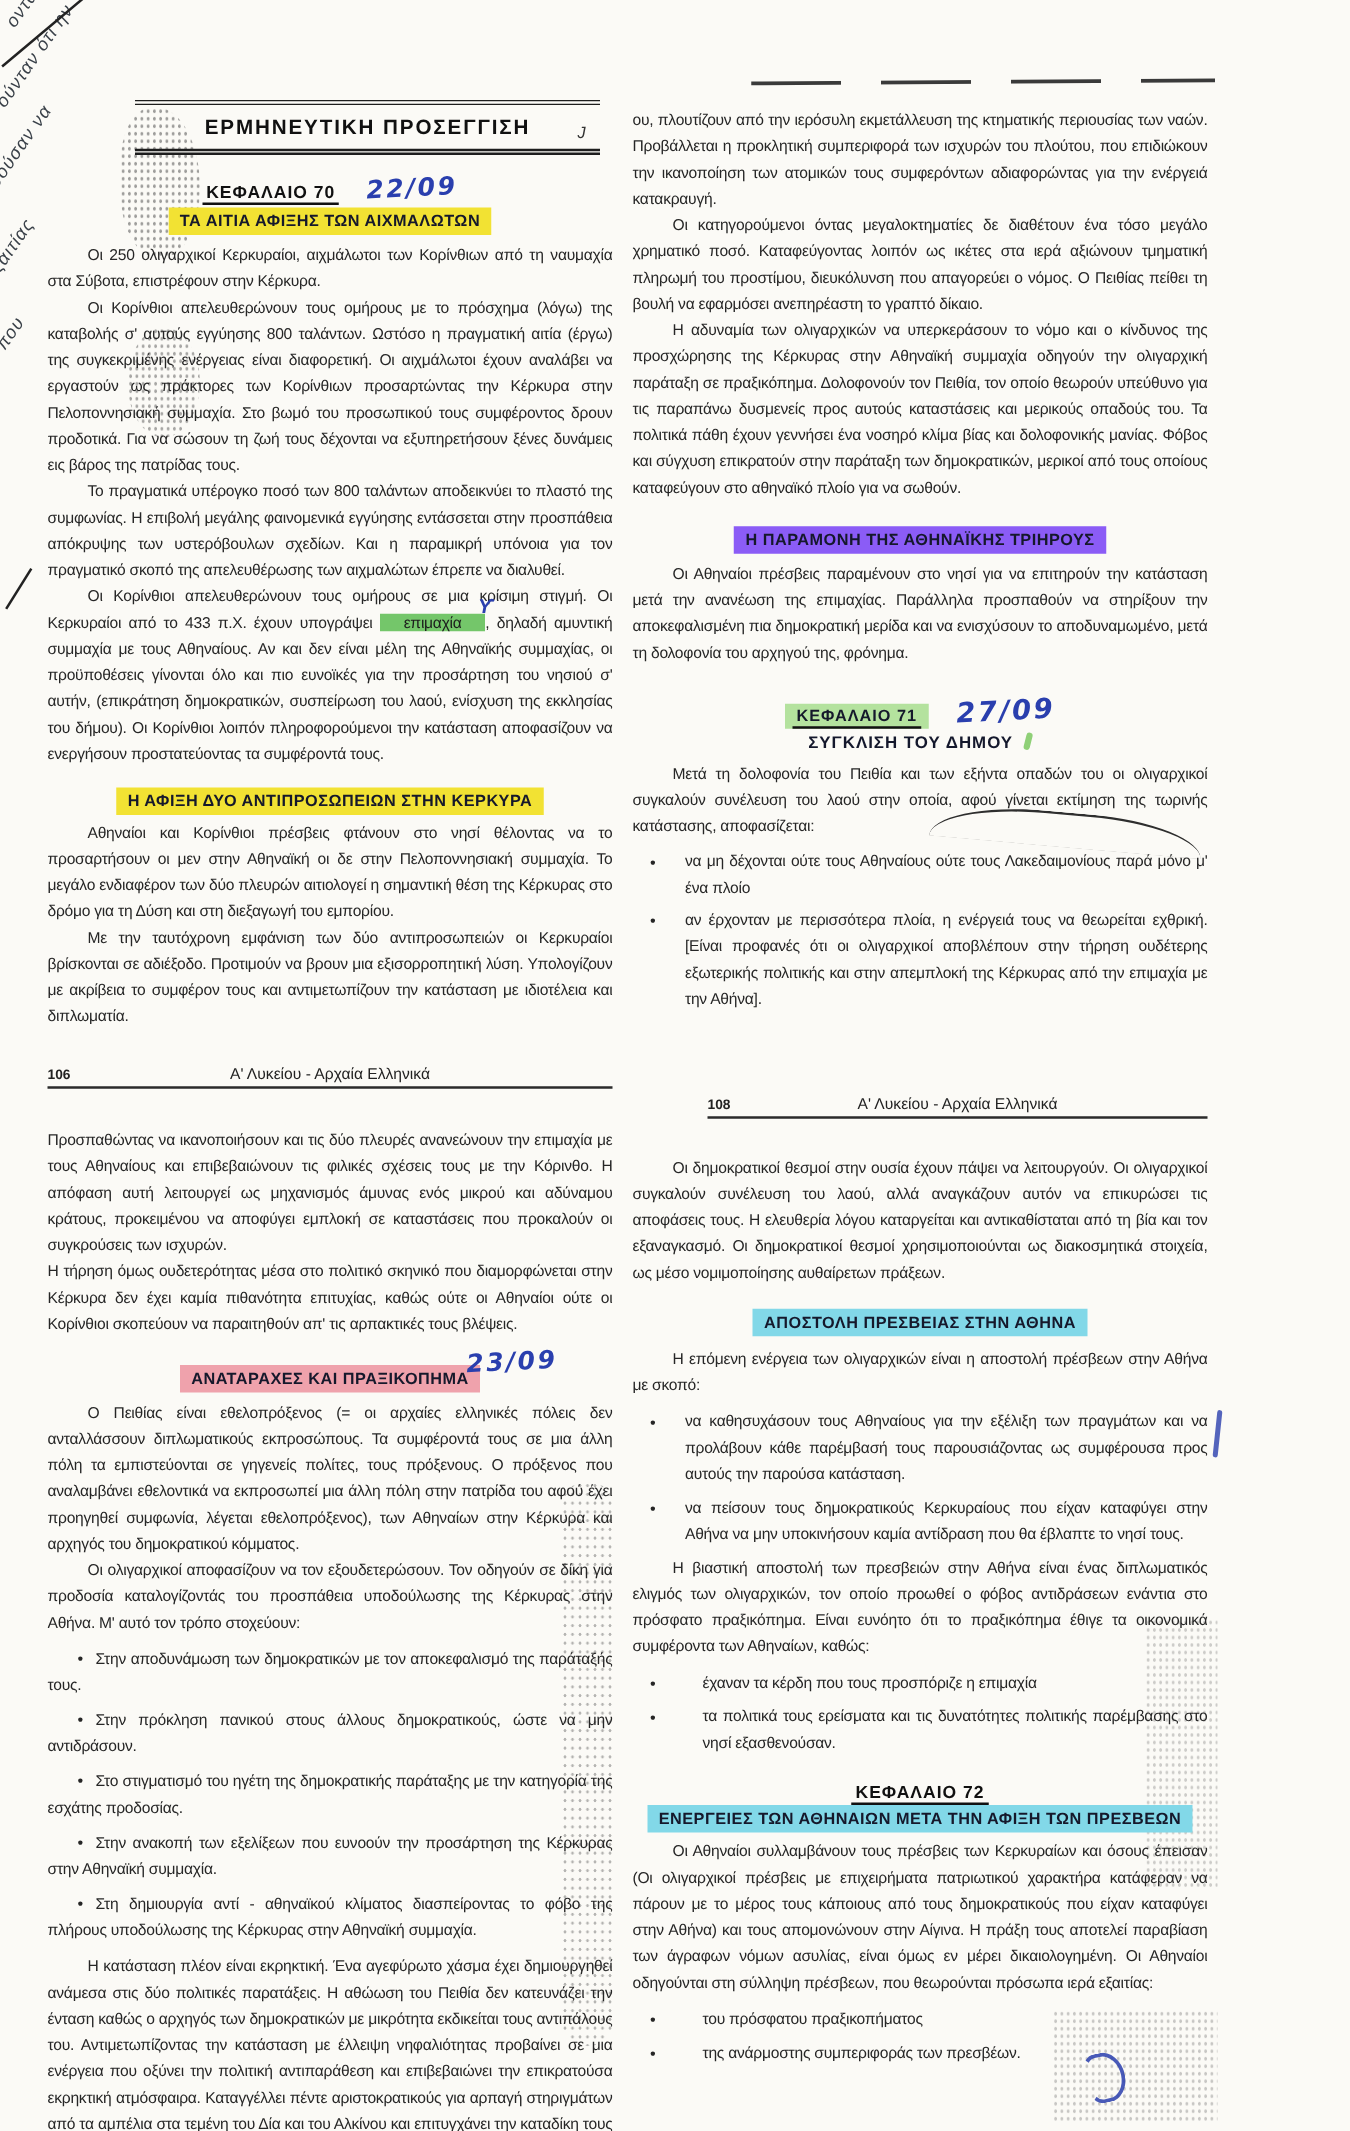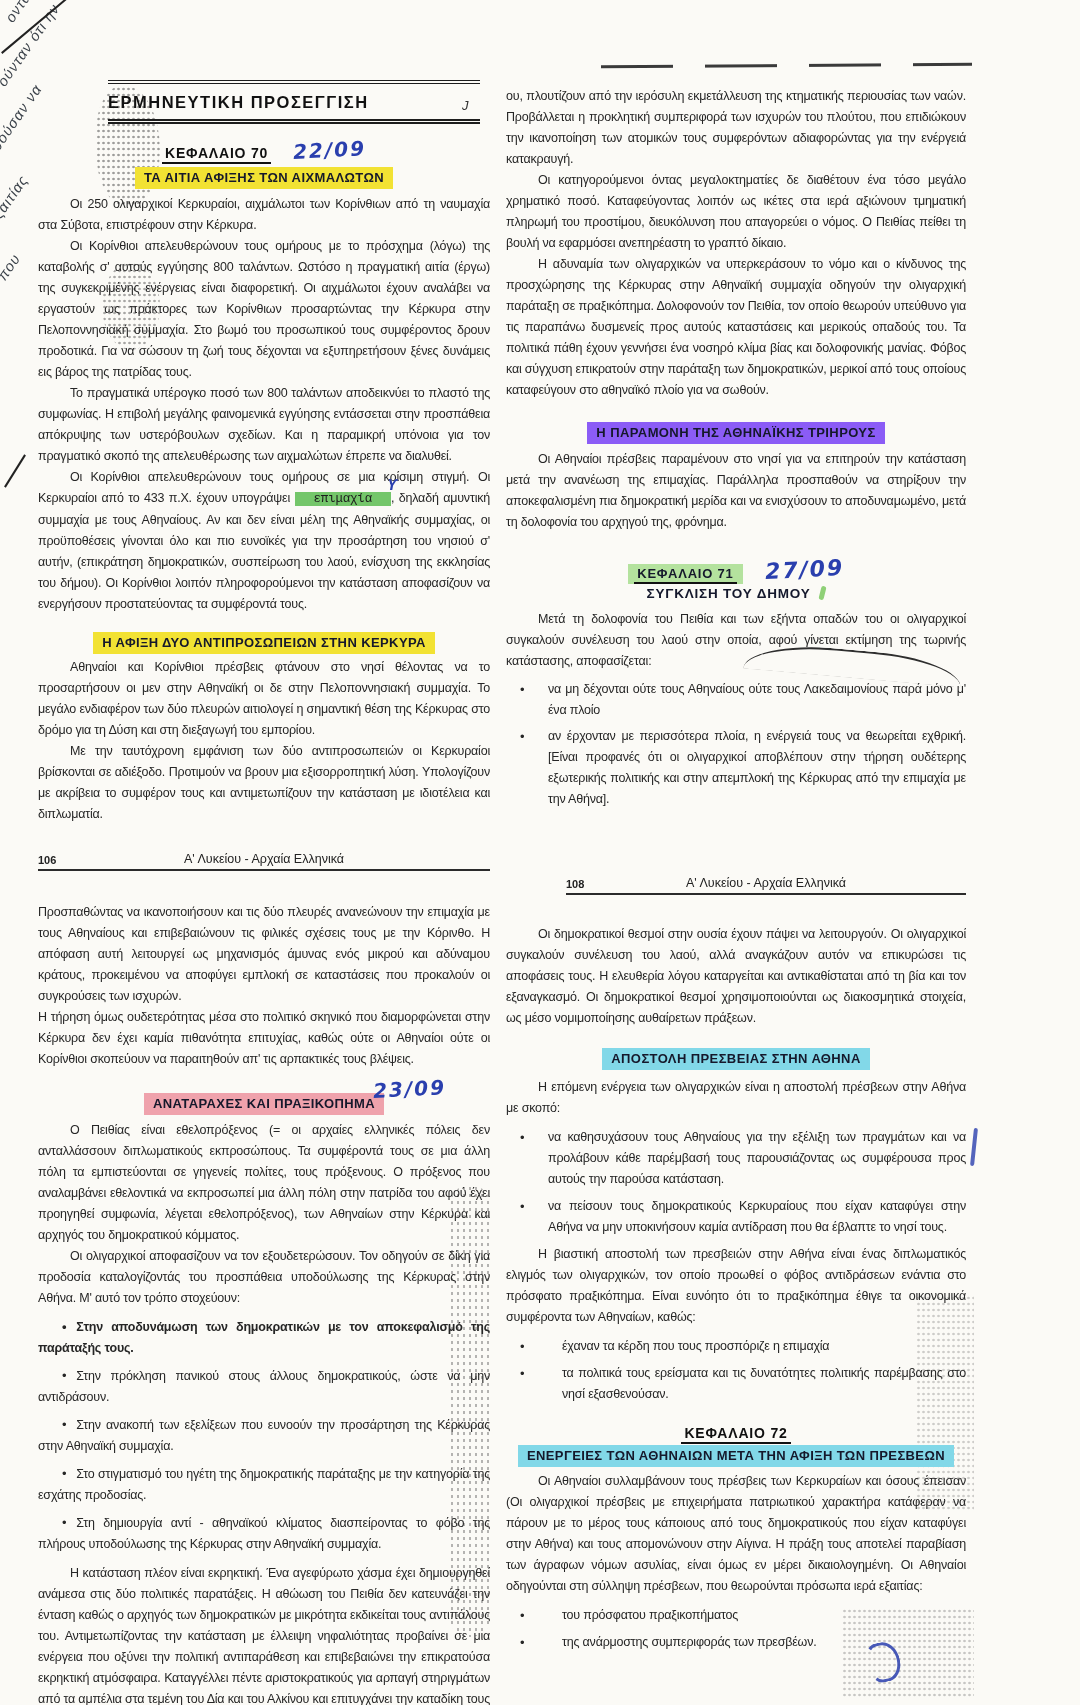--- a/index.html
+++ b/index.html
@@ -8,38 +8,38 @@
   .col{position:absolute;top:0;}
   .col-left{left:38px;width:452px;}
   .col-right{left:506px;width:460px;}
   .sec{position:absolute;left:0;right:0;overflow:hidden;}
 
   p.para{margin:0;font-size:12.5px;line-height:21px;text-align:justify;
          letter-spacing:-0.2px;color:#262626;text-indent:32px;}
   p.ni{text-indent:0;}
 
   .hbox{margin-left:70px;width:372px;border-top:4px double #1d1d1d;border-bottom:5px double #1d1d1d;
-        padding:9px 0 7px;text-align:left;font-weight:bold;font-size:16.5px;letter-spacing:1.5px;
+        padding:9px 0 7px;text-align:center;font-weight:bold;font-size:16.5px;letter-spacing:1.5px;
         color:#111;position:relative;}
   .j-mark{position:absolute;right:10px;top:14px;font-size:13px;font-style:italic;font-weight:normal;color:#333;}
 
   .chap{text-align:center;font-weight:bold;font-size:14px;color:#101010;}
   .chap .t{border-bottom:2px solid #111;padding:0 3px 1px;letter-spacing:0.8px;}
   .center-bold{text-align:center;font-weight:bold;font-size:13.5px;color:#14182c;letter-spacing:0.8px;}
 
   .hl-head{text-align:center;}
   .rel{position:relative;}
   mark.hl{font-weight:bold;font-size:13px;letter-spacing:0.4px;padding:3px 9px 4px;color:#15182b;}
   mark.yellow{background:#f2e233;}
   mark.pink{background:#efa2ac;}
   mark.pink-soft{background:#8b5cf6;}
   mark.cyan{background:#82d8e8;}
   mark.green-soft{background:#b4e29e;padding:2px 6px 3px;}
   mark.green-soft .t{border-bottom:2px solid #111;}
-  mark.green-word{background:#74c66a;padding:0 19px;position:relative;font-weight:normal;color:#1c1c1c;font-family:Liberation Mono, monospace;}
+  mark.green-word{background:#74c66a;padding:0 19px;position:relative;font-weight:normal;color:#1c1c1c;}
   .epi-mark{position:absolute;top:-16px;right:-6px;color:#2a3fae;font-size:16px;
             font-weight:bold;font-style:italic;}
 
   .hw{font-style:italic;font-weight:bold;color:#2a3fae;font-family:"DejaVu Sans",sans-serif;}
   .hw-date{display:inline-block;font-size:20px;letter-spacing:2px;transform:rotate(-3deg);
            margin-left:18px;vertical-align:1px;}
   .abs-date{position:absolute;right:44px;top:-17px;}
 
   .bullet{margin:0;font-size:12.5px;line-height:21px;text-align:justify;letter-spacing:-0.2px;color:#262626;}
   .b-flow{text-indent:24px;}
@@ -143,24 +143,24 @@
       <p class="para ni">Η τήρηση όμως ουδετερότητας μέσα στο πολιτικό σκηνικό που διαμορφώνεται στην Κέρκυρα δεν έχει καμία πιθανότητα επιτυχίας, καθώς ούτε οι Αθηναίοι ούτε οι Κορίνθιοι σκοπεύουν να παραιτηθούν απ' τις αρπακτικές τους βλέψεις.</p>
 
       <div class="hl-head rel" style="margin-top:24px;">
         <mark class="hl pink">ΑΝΑΤΑΡΑΧΕΣ ΚΑΙ ΠΡΑΞΙΚΟΠΗΜΑ</mark>
         <span class="hw hw-date abs-date">23/09</span>
       </div>
 
       <p class="para" style="margin-top:8px;">Ο Πειθίας είναι εθελοπρόξενος (= οι αρχαίες ελληνικές πόλεις δεν ανταλλάσσουν διπλωματικούς εκπροσώπους. Τα συμφέροντά τους σε μια άλλη πόλη τα εμπιστεύονται σε γηγενείς πολίτες, τους πρόξενους. Ο πρόξενος που αναλαμβάνει εθελοντικά να εκπροσωπεί μια άλλη πόλη στην πατρίδα του αφού έχει προηγηθεί συμφωνία, λέγεται εθελοπρόξενος), των Αθηναίων στην Κέρκυρα και αρχηγός του δημοκρατικού κόμματος.</p>
       <p class="para">Οι ολιγαρχικοί αποφασίζουν να τον εξουδετερώσουν. Τον οδηγούν σε δίκη για προδοσία καταλογίζοντάς του προσπάθεια υποδούλωσης της Κέρκυρας στην Αθήνα. Μ' αυτό τον τρόπο στοχεύουν:</p>
 
-      <p class="bullet b-flow" style="margin-top:7px;font-weight:bold;"><span class="dot">•</span><span>Στην αποδυνάμωση των δημοκρατικών με τον αποκεφαλισμό της παράταξής τους.</span></p>
+      <p class="bullet b-flow" style="margin-top:7px;"><span class="dot">•</span><span>Στην αποδυνάμωση των δημοκρατικών με τον αποκεφαλισμό της παράταξής τους.</span></p>
       <p class="bullet b-flow" style="margin-top:6px;"><span class="dot">•</span><span>Στην πρόκληση πανικού στους άλλους δημοκρατικούς, ώστε να μην αντιδράσουν.</span></p>
+      <p class="bullet b-flow" style="margin-top:6px;"><span class="dot">•</span><span>Στο στιγματισμό του ηγέτη της δημοκρατικής παράταξης με την κατηγορία της εσχάτης προδοσίας.</span></p>
       <p class="bullet b-flow" style="margin-top:6px;"><span class="dot">•</span><span>Στην ανακοπή των εξελίξεων που ευνοούν την προσάρτηση της Κέρκυρας στην Αθηναϊκή συμμαχία.</span></p>
-      <p class="bullet b-flow" style="margin-top:6px;"><span class="dot">•</span><span>Στο στιγματισμό του ηγέτη της δημοκρατικής παράταξης με την κατηγορία της εσχάτης προδοσίας.</span></p>
       <p class="bullet b-flow" style="margin-top:6px;"><span class="dot">•</span><span>Στη δημιουργία αντί - αθηναϊκού κλίματος διασπείροντας το φόβο της πλήρους υποδούλωσης της Κέρκυρας στην Αθηναϊκή συμμαχία.</span></p>
 
       <p class="para" style="margin-top:8px;">Η κατάσταση πλέον είναι εκρηκτική. Ένα αγεφύρωτο χάσμα έχει δημιουργηθεί ανάμεσα στις δύο πολιτικές παρατάξεις. Η αθώωση του Πειθία δεν κατευνάζει την ένταση καθώς ο αρχηγός των δημοκρατικών με μικρότητα εκδικείται τους αντιπάλους του. Αντιμετωπίζοντας την κατάσταση με έλλειψη νηφαλιότητας προβαίνει σε μια ενέργεια που οξύνει την πολιτική αντιπαράθεση και επιβεβαιώνει την επικρατούσα εκρηκτική ατμόσφαιρα. Καταγγέλλει πέντε αριστοκρατικούς για αρπαγή στηριγμάτων από τα αμπέλια στα τεμένη του Δία και του Αλκίνου και επιτυγχάνει την καταδίκη τους σε βαρύ πρόστιμο. Μέσω αυτής της δίκης οι ολιγαρχικοί παρουσιάζονται ως πρόσωπα ανήθικα και ασεβή.</p>
     </div>
   </div>
 
   <div class="col col-right">
 
     <div class="rp-dash"></div>
 

